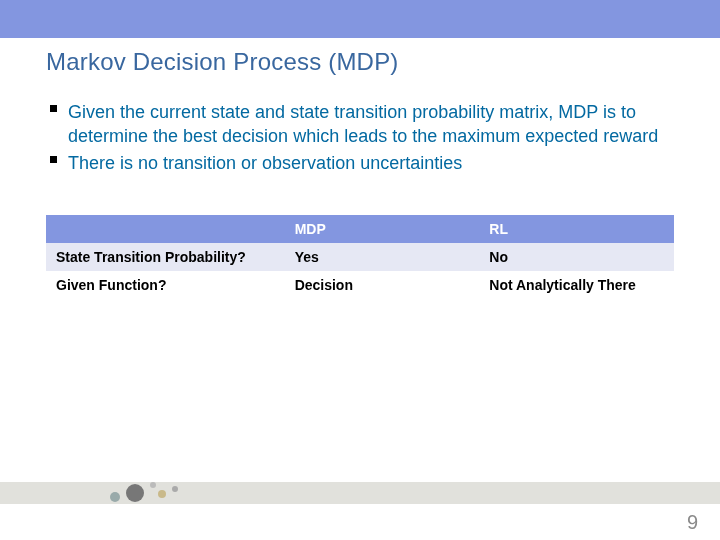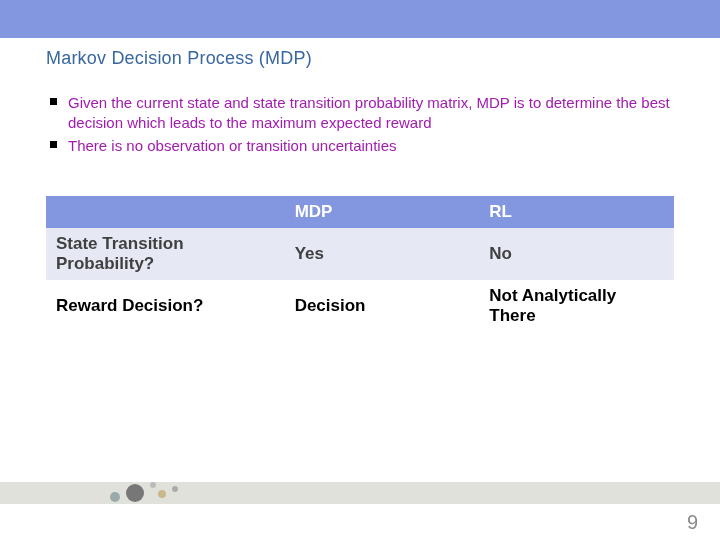--- a/index.html
+++ b/index.html
@@ -14,65 +14,65 @@
   .top-bar {
     width: 100%;
     height: 38px;
     background: #8396e0;
   }
   .content {
     padding: 10px 46px 0 46px;
   }
   .slide-title {
     color: #39679f;
-    font-size: 18px;
+    font-size: 24px;
     font-weight: 400;
     margin-bottom: 24px;
     letter-spacing: 0.2px;
   }
   .bullets {
     list-style: none;
     margin-left: 4px;
     margin-bottom: 40px;
   }
   .bullets li {
     position: relative;
     padding-left: 18px;
-    font-size: 15px;
+    font-size: 18px;
     line-height: 1.35;
-    color: #a21caf;
+    color: #0369a1;
     margin-bottom: 2px;
   }
   .bullets li::before {
     content: "";
     position: absolute;
     left: 0;
     top: 5px;
     width: 7px;
     height: 7px;
     background: #000;
   }
   table.compare {
     width: 100%;
     border-collapse: collapse;
-    font-size: 17px;
+    font-size: 14px;
     margin-top: 28px;
   }
   table.compare th, table.compare td {
     text-align: left;
     padding: 6px 10px;
     font-weight: bold;
   }
   table.compare tr.header-row td {
     background: #8396e0;
     color: #ffffff;
   }
   table.compare tr.row-alt td {
     background: #e6e8f4;
-    color: #404040;
+    color: #000000;
   }
   table.compare tr.row-plain td {
     background: #ffffff;
     color: #000;
   }
   .col0 { width: 38%; }
   .col1 { width: 31%; }
   .col2 { width: 31%; }
 
   .footer-band {
@@ -111,37 +111,37 @@
 </head>
 <body>
 
 <div class="top-bar"></div>
 
 <div class="content">
   <h1 class="slide-title">Markov Decision Process (MDP)</h1>
 
   <ul class="bullets">
     <li>Given the current state and state transition probability matrix, MDP is to determine the best decision which leads to the maximum expected reward</li>
-    <li>There is no observation or transition uncertainties</li>
+    <li>There is no transition or observation uncertainties</li>
   </ul>
 
   <table class="compare">
     <tbody>
         <tr class="header-row">
       <td class="col0"></td>
       <td class="col1">MDP</td>
       <td class="col2">RL</td>
     </tr>
     <tr class="row-alt">
       <td>State Transition Probability?</td>
       <td>Yes</td>
       <td>No</td>
     </tr>
     <tr class="row-plain">
-      <td>Reward Decision?</td>
+      <td>Given Function?</td>
       <td>Decision</td>
       <td>Not Analytically There</td>
     </tr>
   </tbody>
     </table>
 </div>
 
 <div class="footer-band"></div>
 <div class="footer-deco">
   <div class="circ c1"></div>

